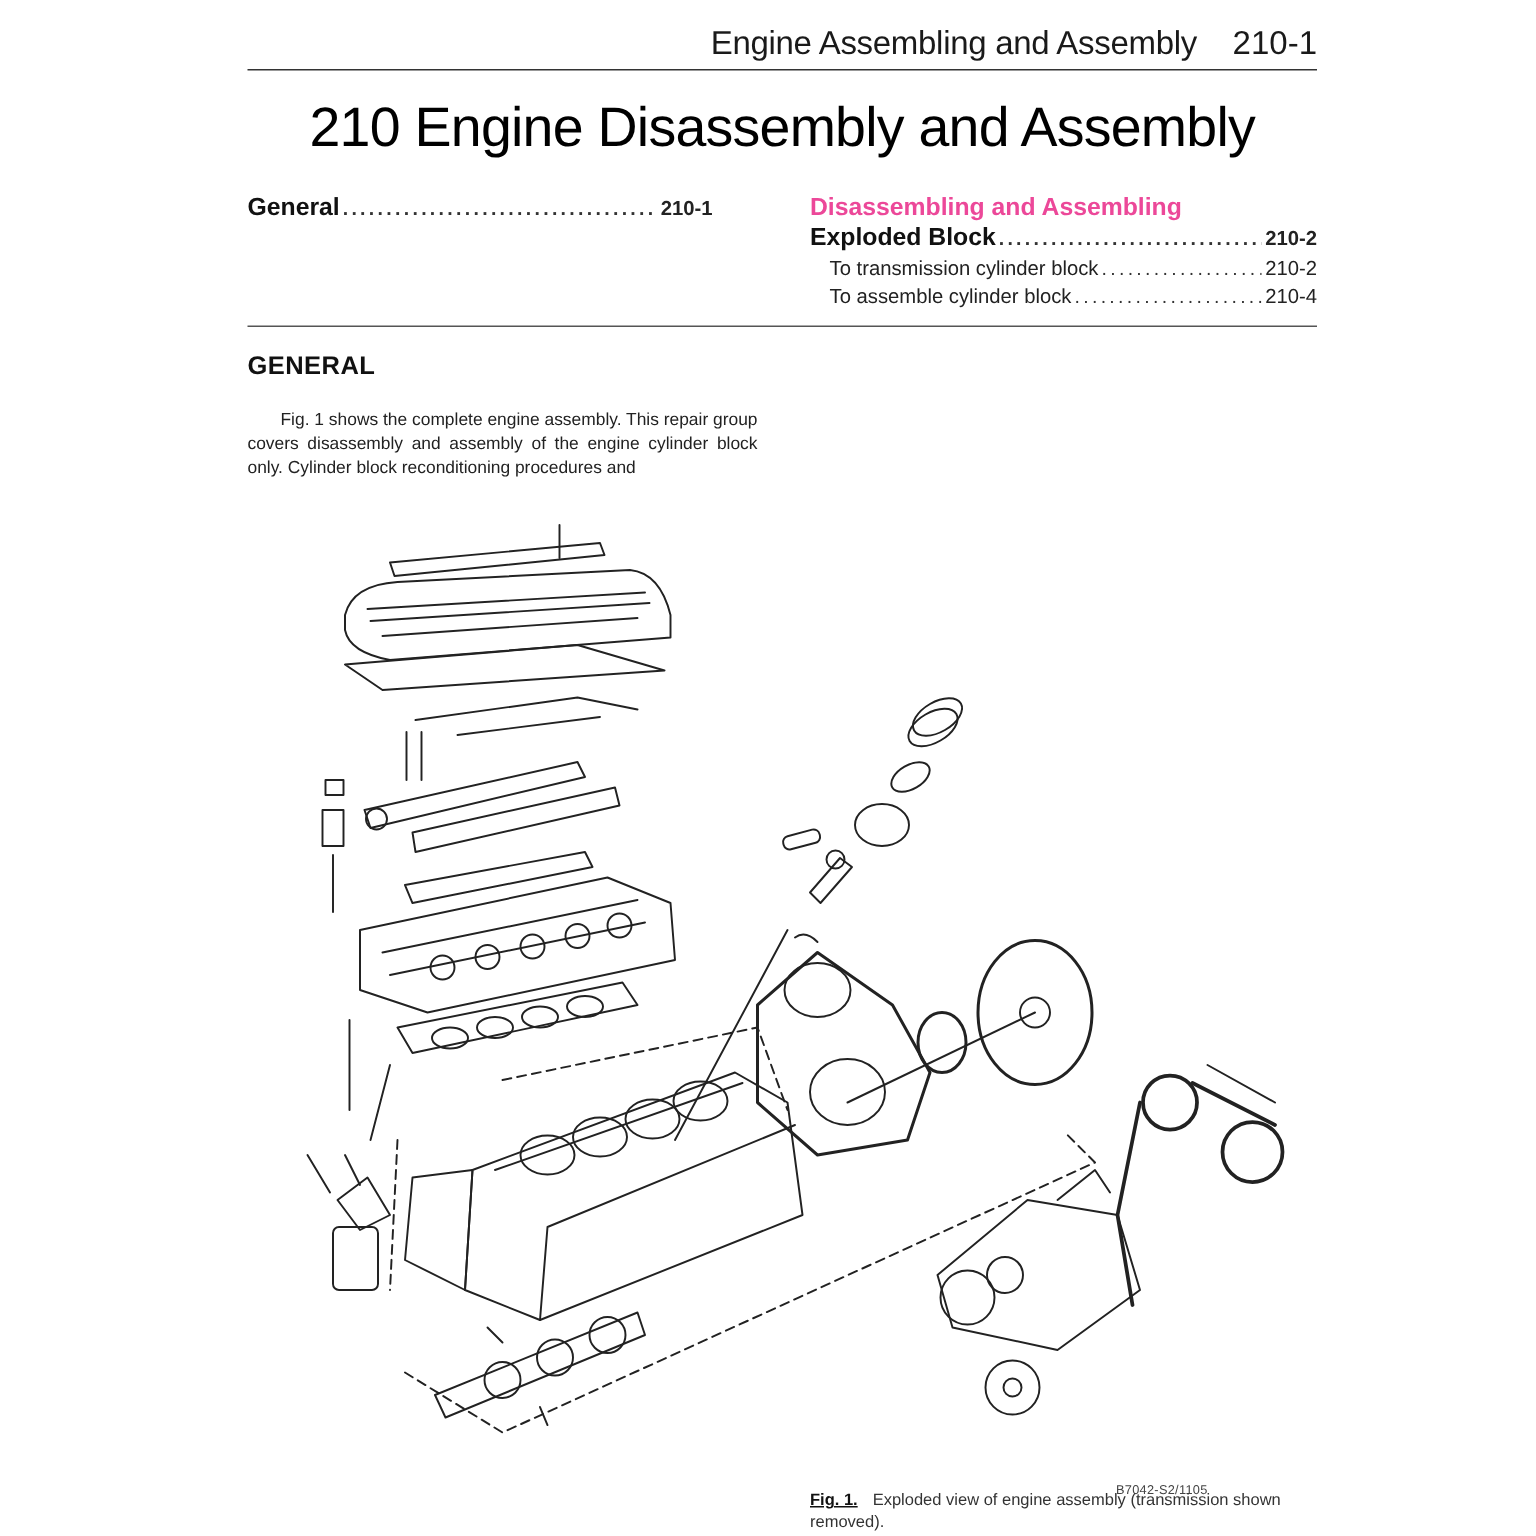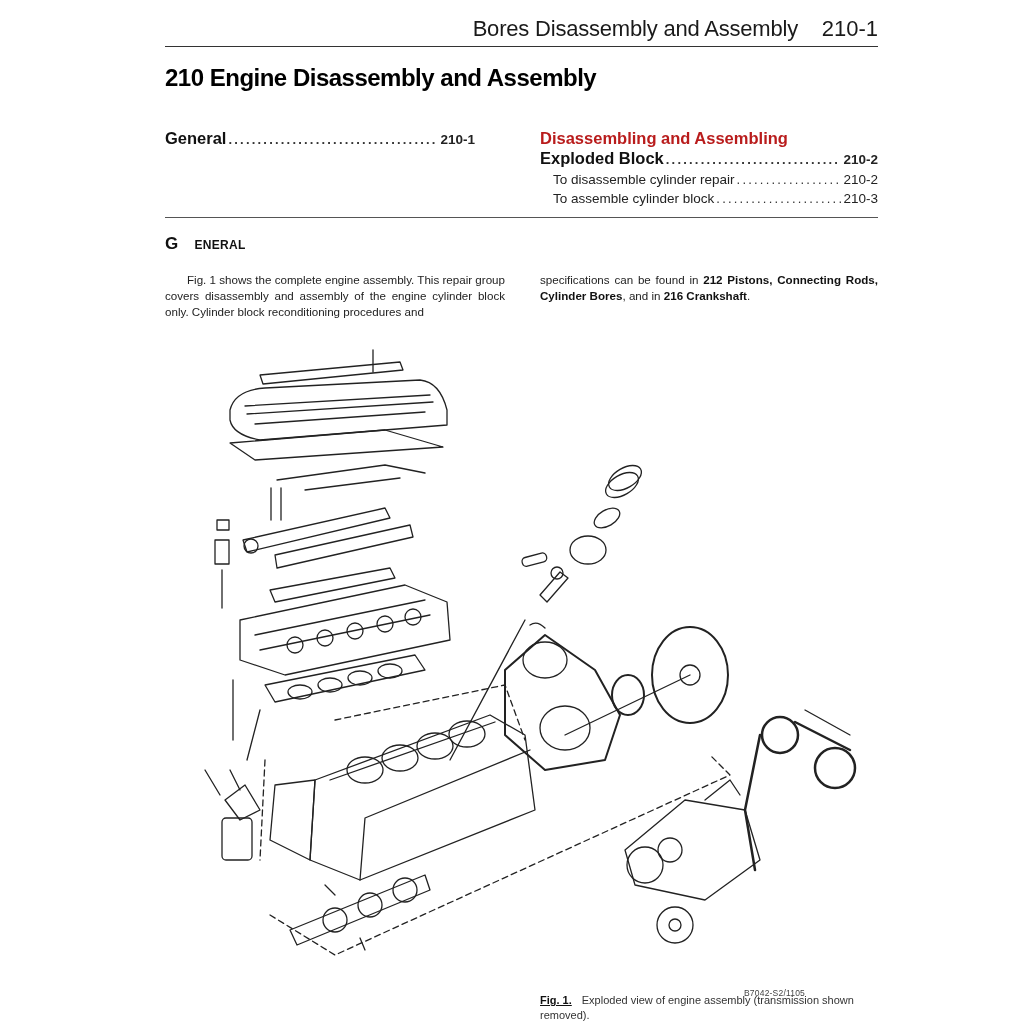--- a/index.html
+++ b/index.html
@@ -3,58 +3,58 @@
 <meta charset="utf-8">
 <style>
   html, body { margin: 0; padding: 0; background: #ffffff; }
   body { width: 1024px; height: 1024px; position: relative; overflow: hidden; font-family: "Liberation Sans", sans-serif; color: #111; }
   .page { position: absolute; left: 0; top: 0; width: 1024px; height: 1024px; background: #fff; }
 
   .running-head { position: absolute; left: 165px; right: 146px; top: 14px; height: 32px; border-bottom: 1.5px solid #333; }
   .running-head .rh-title { position: absolute; right: 80px; top: 2px; font-size: 22px; color: #1a1a1a; letter-spacing: -0.2px; }
   .running-head .rh-page { position: absolute; right: 0; top: 2px; font-size: 22px; color: #1a1a1a; }
 
-  .chapter-title { position: absolute; left: 165px; right: 146px; top: 64px; text-align: left; font-size: 24px; font-weight: bold; letter-spacing: -0.5px; color: #000; }
+  .chapter-title { position: absolute; left: 165px; right: 146px; top: 64px; text-align: center; font-size: 37px; font-weight: normal; letter-spacing: -0.5px; color: #000; }
 
   .toc { position: absolute; top: 128px; }
   .toc-left { left: 165px; width: 310px; }
   .toc-right { left: 540px; width: 338px; }
   .toc-row { display: flex; align-items: baseline; white-space: nowrap; overflow: hidden; }
   .toc-row .lbl { flex: 0 0 auto; }
   .toc-row .dots { flex: 1 1 auto; overflow: hidden; color: #333; font-size: 13px; letter-spacing: 2.2px; margin: 0 2px; }
   .toc-row .pg { flex: 0 0 auto; font-size: 13.5px; color: #222; }
   .toc-main { font-size: 16.5px; font-weight: bold; color: #111; line-height: 20px; }
   .toc-sub { font-size: 13.5px; color: #222; padding-left: 13px; line-height: 19px; }
-  .toc-head-line { font-size: 16.5px; font-weight: bold; line-height: 20px; color: #b91c1c; }
+  .toc-head-line { font-size: 16.5px; font-weight: bold; line-height: 20px; color: #ec4899; }
 
   .rule2 { position: absolute; left: 165px; right: 146px; top: 217px; border-top: 1.5px solid #555; }
 
   .section-head { position: absolute; left: 165px; top: 234px; font-size: 17px; font-weight: bold; letter-spacing: 0.3px; color: #111; }
-  .section-head .sc { font-size: 12px; margin-left: 16px; }
+  .section-head .sc { font-size: 17px; }
 
   .body-col { position: absolute; top: 272px; font-size: 11.6px; line-height: 16px; color: #222; text-align: justify; }
   .col-left { left: 165px; width: 340px; text-indent: 22px; }
   .col-right { left: 540px; width: 338px; }
   .col-right b { color: #111; }
 
   .figure { position: absolute; left: 185px; top: 340px; width: 700px; height: 620px; }
   .figure svg { width: 100%; height: 100%; }
 
   .fig-code { position: absolute; left: 744px; top: 962px; font-size: 8.5px; color: #444; letter-spacing: 0.2px; margin-top: 26px; }
   .caption { position: absolute; left: 540px; top: 993px; width: 330px; font-size: 11px; line-height: 15px; color: #333; }
   .caption .fig-num { font-weight: bold; color: #111; margin-right: 10px; text-decoration: underline; }
   .caption .cap-body { display: inline; }
 </style>
 </head>
 <body>
 
 <div class="page">
 
   <div class="running-head">
-    <span class="rh-title">Bores Disassembly and Assembly</span>
+    <span class="rh-title">Engine Assembling and Assembly</span>
     <span class="rh-page">210-1</span>
   </div>
 
   <div class="chapter-title">210 Engine Disassembly and Assembly</div>
 
   <div class="toc toc-left">
     <div class="toc-row toc-main">
       <span class="lbl">General</span>
       <span class="dots">..............................................</span>
       <span class="pg">210-1</span>
@@ -62,42 +62,39 @@
   </div>
 
   <div class="toc toc-right">
     <div class="toc-head-line">Disassembling and Assembling</div>
     <div class="toc-row toc-main">
       <span class="lbl">Exploded Block</span>
       <span class="dots">..............................................</span>
       <span class="pg">210-2</span>
     </div>
     <div class="toc-row toc-sub">
-      <span class="lbl">To disassemble cylinder repair</span>
+      <span class="lbl">To transmission cylinder block</span>
       <span class="dots">..............................................</span>
       <span class="pg">210-2</span>
     </div>
     <div class="toc-row toc-sub">
       <span class="lbl">To assemble cylinder block</span>
       <span class="dots">..............................................</span>
-      <span class="pg">210-3</span>
+      <span class="pg">210-4</span>
     </div>
   </div>
 
   <div class="rule2"></div>
 
   <div class="section-head">
     <span>G</span><span class="sc">ENERAL</span>
   </div>
 
   <div class="body-col col-left">Fig. 1 shows the complete engine assembly. This repair group covers disassembly and assembly of the engine cylinder block only. Cylinder block reconditioning procedures and</div>
 
-  <div class="body-col col-right">
-    <span>specifications can be found in </span><b>212 Pistons, Connecting Rods, Cylinder Bores</b><span>, and in </span><b>216 Crankshaft</b><span>.</span>
-  </div>
 
   <div class="figure">
     <svg viewBox="0 0 700 620" xmlns="http://www.w3.org/2000/svg" fill="none" stroke="#222" stroke-width="1.3" stroke-linejoin="round" stroke-linecap="round">
 
       <path d="M75 35 L215 22 L218 30 L78 44 Z"></path>
       <line x1="188" y1="10" x2="188" y2="32"></line>
 
       <path d="M45 70 Q50 50 80 48 L235 40 Q255 42 262 70 L262 85 L75 100 Q48 95 45 80 Z"></path>
       <path d="M60 66 L245 55"></path>
       <path d="M62 74 L248 62"></path>

